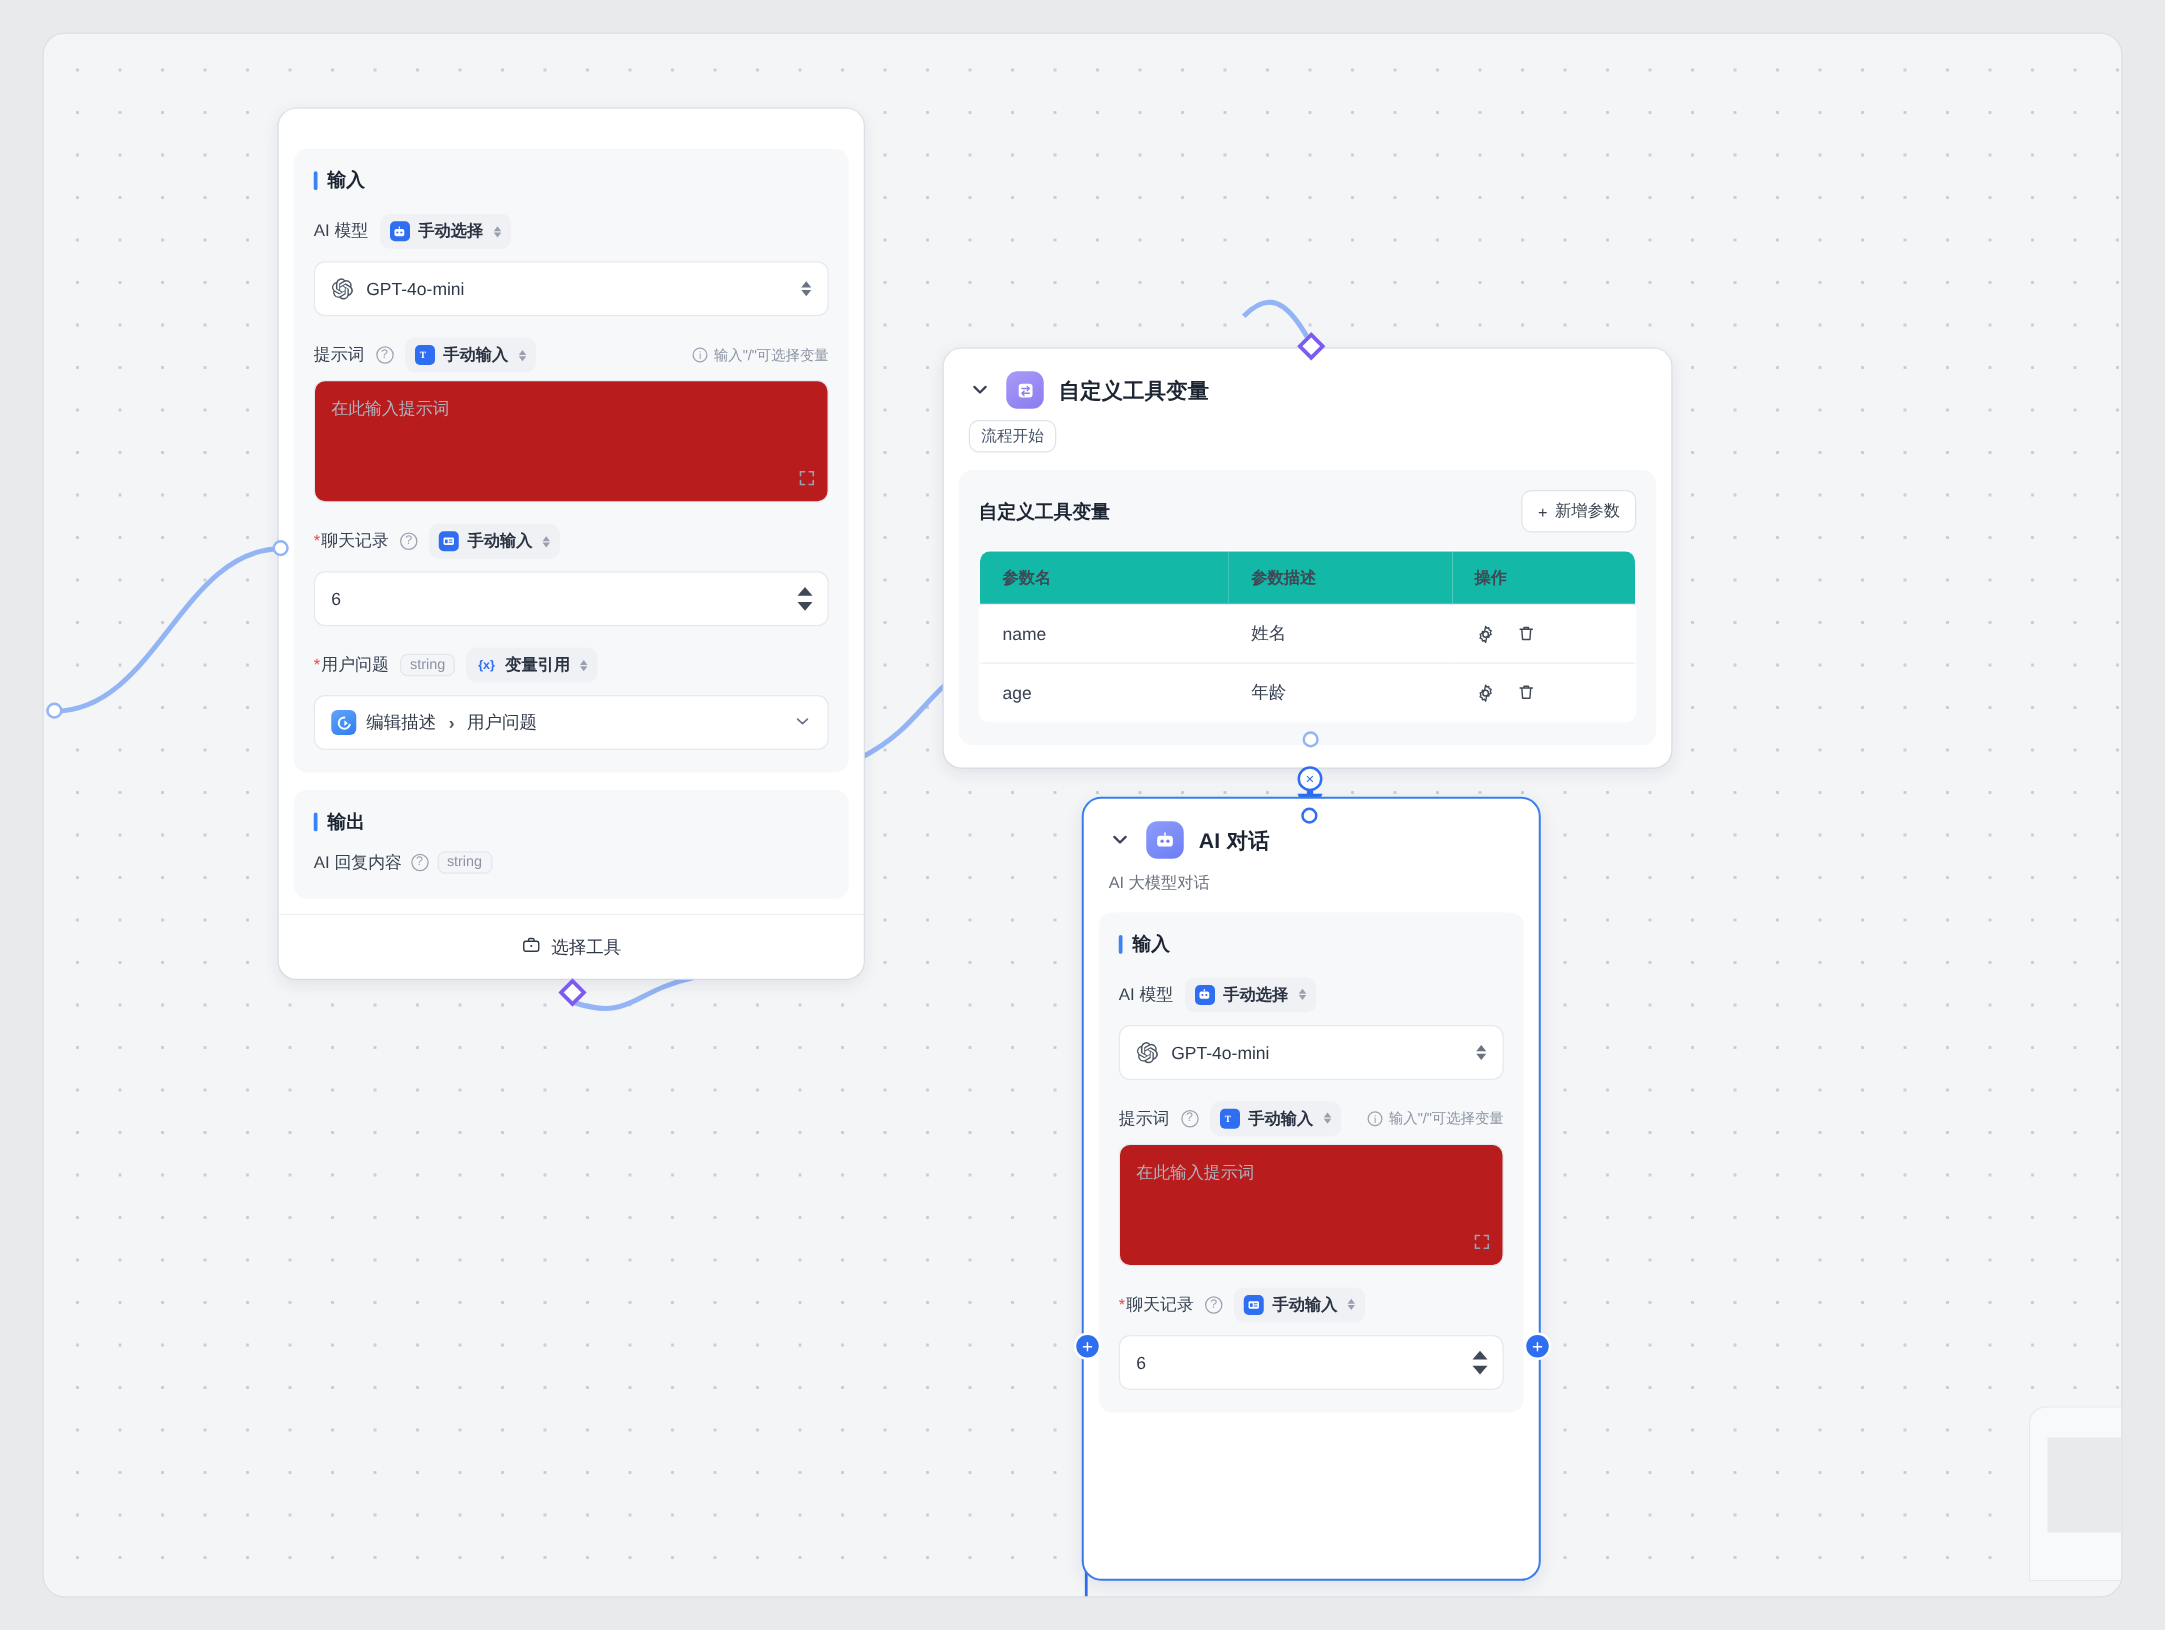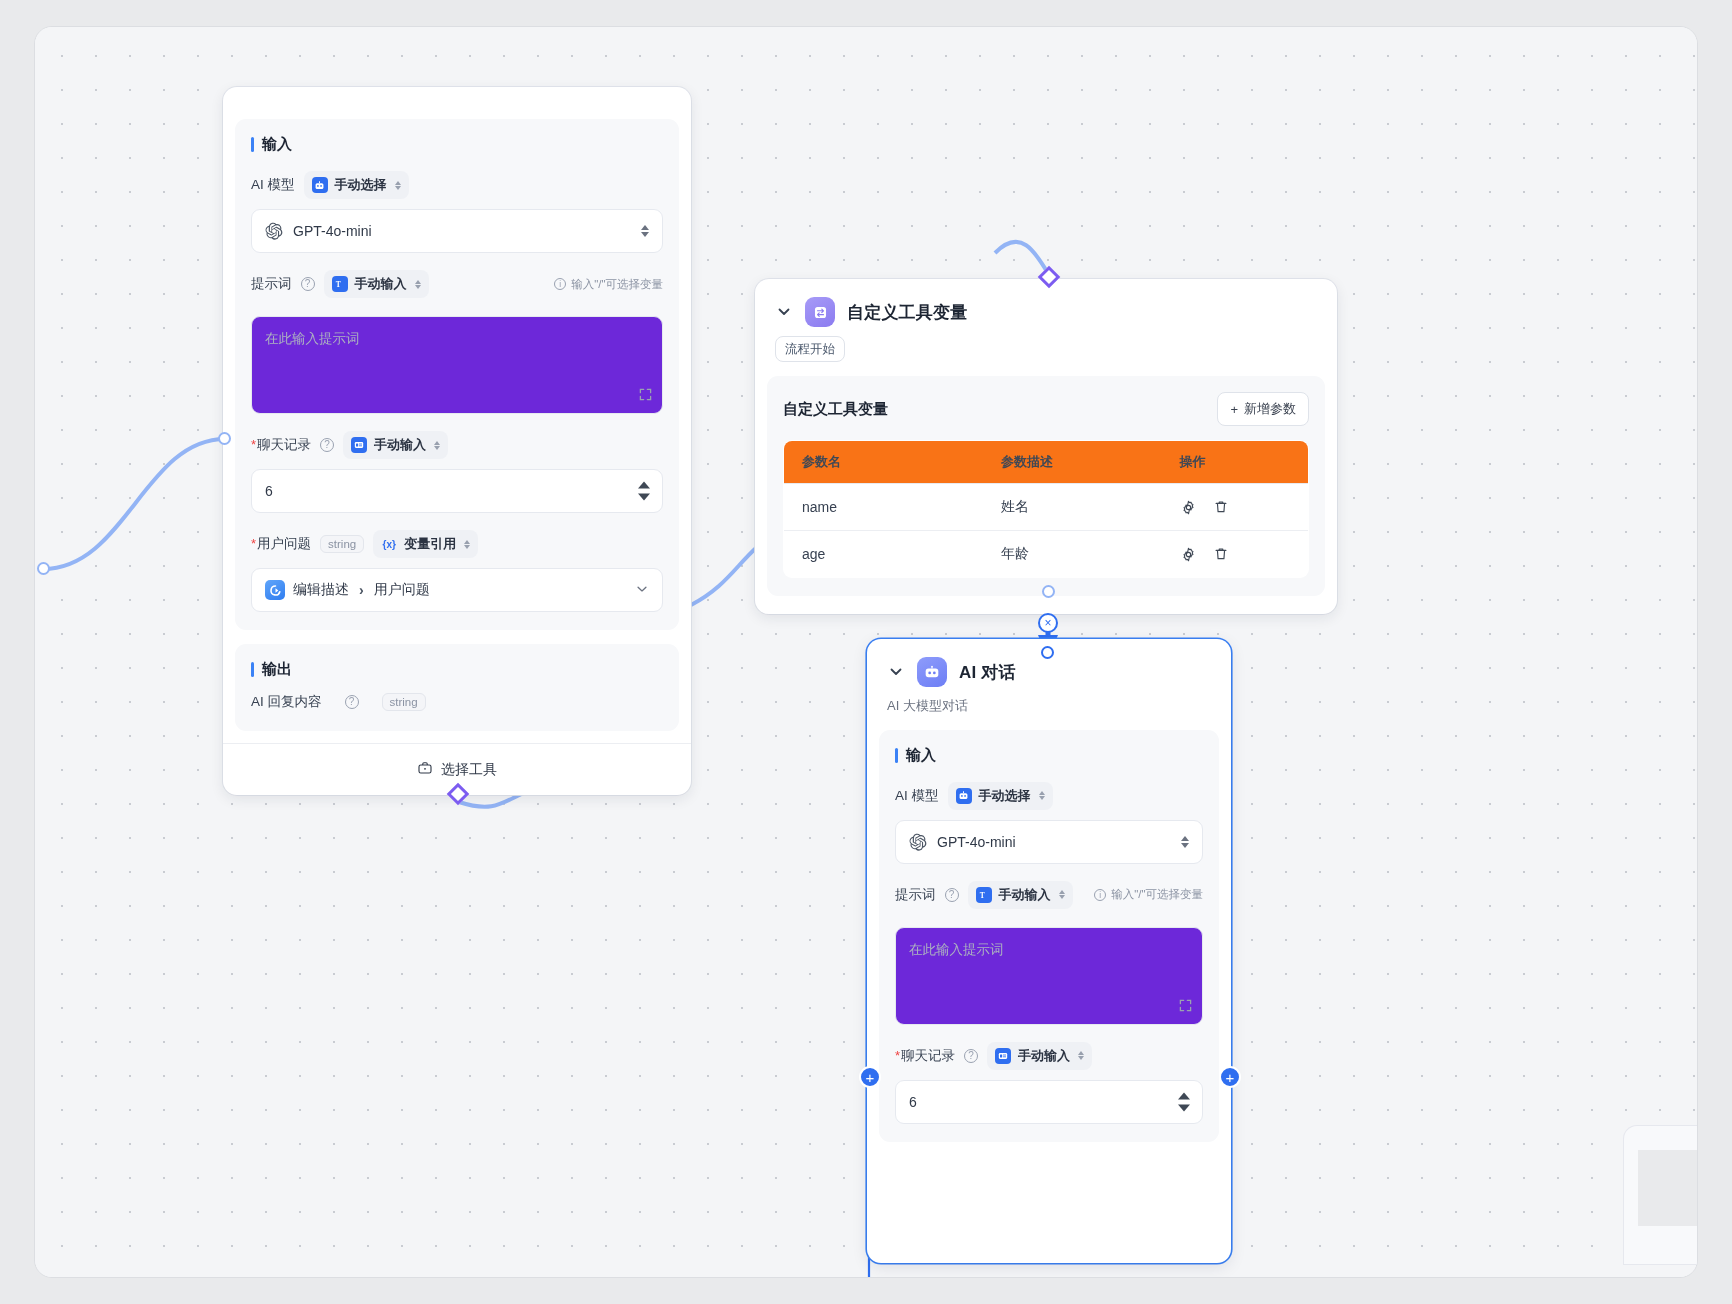--- a/index.html
+++ b/index.html
@@ -112,58 +112,58 @@
     height: 44px; display: flex; align-items: center; padding: 0 13px;
     font-size: 14px; color: #303948;
   }
   .input-box .caret { margin-left: auto; display:flex; flex-direction:column; gap:2px; }
   .input-box .caret i { display:block; width:0;height:0;border-left:4px solid transparent;border-right:4px solid transparent; }
   .input-box .caret i.u { border-bottom:5px solid #6b7280; }
   .input-box .caret i.d { border-top:5px solid #6b7280; }
   .chev-down-sm { margin-left:auto; }
 
   .textarea {
-    margin-top: 18px; background: #6d28d9; border: 1px solid #e6e9ef; border-radius: 9px;
+    margin-top: 6px; background: #b91c1c; border: 1px solid #e6e9ef; border-radius: 9px;
     height: 98px; padding: 13px 13px; font-size: 13.5px; color: #adb3bf; position: relative;
   }
   .expand-ic { position: absolute; right: 10px; bottom: 9px; color: #9aa2b1; }
 
   .stepper { position: relative; }
   .stepper .arrows {
     position: absolute; right: 12px; top: 50%; transform: translateY(-50%);
     display: flex; flex-direction: column; gap: 5px;
   }
   .stepper .arrows i { display:block; width:0;height:0;border-left:6px solid transparent;border-right:6px solid transparent; cursor:pointer; }
   .stepper .arrows i.u { border-bottom: 7px solid #3f4855; }
   .stepper .arrows i.d { border-top: 7px solid #3f4855; }
 
   .varref { display:flex; align-items:center; gap: 8px; }
   .varref .flow-ic { width: 20px; height: 20px; border-radius: 5px; background: linear-gradient(150deg,#60a5fa,#2f7df0); display:flex;align-items:center;justify-content:center; flex:none;}
   .varref .sep { color: #4b5563; font-size: 14px; font-weight: 700; margin: 0 2px; }
 
-  .out-row { display:flex; align-items:center; gap: 23px; margin-top: 14px; }
+  .out-row { display:flex; align-items:center; gap: 7px; margin-top: 14px; }
 
   .node-foot {
     border-top: 1px solid #eceef2; height: 52px;
     display: flex; align-items: center; justify-content: center; gap: 8px;
     font-size: 14px; color: #303948; cursor: pointer; margin-top: 12px;
   }
 
   
   .tbl-wrap { margin: 14px 12px 18px 12px; background: #f7f8fa; border-radius: 11px; padding: 16px 16px 18px 16px; }
   .tbl-head-row { display: flex; align-items: center; justify-content: space-between; }
   .tbl-title { font-size: 15px; color: #1d2533; font-weight: 600; }
   .add-btn {
     display:inline-flex; align-items:center; gap:6px; font-size: 13px; color: #39414f;
     border: 1px solid #dfe3ea; background: #fff; border-radius: 8px; padding: 7px 12px; cursor: pointer;
   }
   table.params { width: 100%; border-collapse: collapse; margin-top: 14px; background:#fff; border:1px solid #e8eaef; border-radius: 9px; overflow:hidden; }
   table.params th {
     text-align: left; font-size: 13px; color: #3f4855; font-weight: 600;
-    padding: 12px 18px; background: #f97316; border-bottom: 1px solid #e8eaef;
+    padding: 12px 18px; background: #14b8a6; border-bottom: 1px solid #e8eaef;
   }
   table.params td { padding: 14px 18px; font-size: 14px; color: #374151; border-bottom: 1px solid #eceef2; }
   table.params tr:last-child td { border-bottom: none; }
   .ops { display: flex; gap: 16px; align-items: center; color: #3f4855; }
   .ops span { cursor: pointer; display:flex; }
 
   
   .handle {
     position: absolute; width: 13px; height: 13px; border-radius: 50%;
     background: #fff; border: 2.5px solid #93b4f5; cursor: crosshair;

